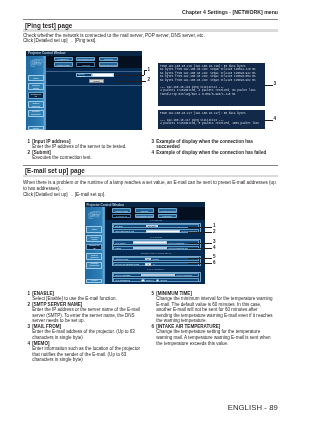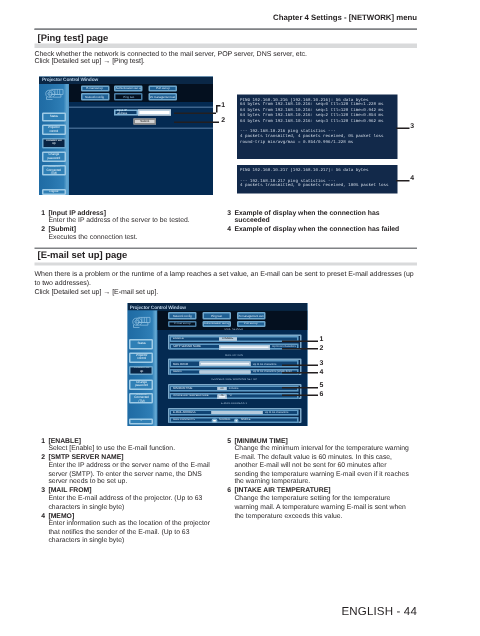--- a/index.html
+++ b/index.html
@@ -378,14 +378,14 @@
     <div class="item">
         <span class="num">5</span>
         <span class="bd"><span class="ttl">[MINIMUM TIME]</span><span>Change the minimum interval for the temperature warning E-mail. The default value is 60 minutes. In this case, another E-mail will not be sent for 60 minutes after sending the temperature warning E-mail even if it reaches the warning temperature.</span></span>
       </div>
     <div class="item">
         <span class="num">6</span>
         <span class="bd"><span class="ttl">[INTAKE AIR TEMPERATURE]</span><span>Change the temperature setting for the temperature warning mail. A temperature warning E-mail is sent when the temperature exceeds this value.</span></span>
       </div>
   </div>
 
-  <div class="footer">ENGLISH - 44</div>
+  <div class="footer">ENGLISH - 89</div>
 </div>
 
 </body></html>

